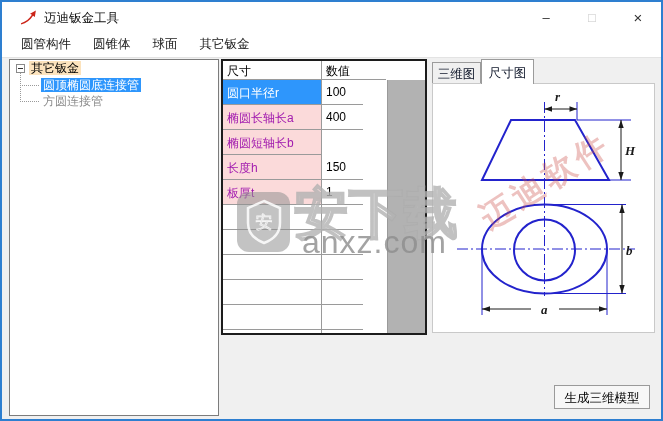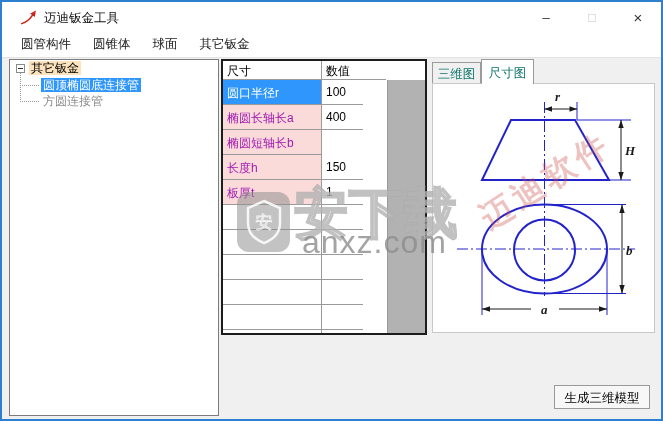--- a/index.html
+++ b/index.html
@@ -39,21 +39,21 @@
   .th.c1 { width:99px; border-right:1px solid #9a9a9a; }
   .th.c2 { width:64px; }
   .trow { display:flex; height:25px; width:164px; }
   .td { font-size:12px; padding:5px 0 0 4px; border-bottom:1px solid #9a9a9a; }
   .td.c1 { width:99px; border-right:1px solid #9a9a9a; background:#fbdada; color:#a21caf; }
   .td.c2 { width:41px; background:#fff; color:#000; }
   .trow.sel .td.c1 { background:#2e96fc; color:#fff; }
   .trow.empty .td.c1 { background:#fff; }
 
   
-  .tab { position:absolute; font-size:12.5px; color:#0f766e; text-align:center; border:1px solid #9b9b9b; background:#f0f0f0; }
+  .tab { position:absolute; font-size:12.5px; color:#0f172a; text-align:center; border:1px solid #9b9b9b; background:#f0f0f0; }
   .tab.inactive { left:430px; top:60px; width:49px; height:22px; padding-top:3px; }
   .tab.active { left:479px; top:57px; width:53px; height:25px; padding-top:5px; background:#fff; border-bottom:none; z-index:3; }
   .draw-panel { position:absolute; left:430px; top:81px; width:223px; height:250px; background:#fff; border:1px solid #c9c9c9; z-index:2; overflow:hidden; }
   .red-watermark { position:absolute; left:18px; top:75px; width:190px; text-align:center; font-size:32px; font-weight:bold; letter-spacing:5px; color:rgba(202,80,74,0.35); transform:rotate(-33deg); pointer-events:none; }
 
   
   .watermark { position:absolute; left:231px; top:183px; width:215px; height:75px; z-index:50; pointer-events:none; }
   .wm-shield-box { position:absolute; left:4px; top:7px; width:53px; height:60px; border-radius:12px; background:rgba(145,145,145,0.55); display:flex; align-items:center; justify-content:center; }
   .wm-outline-text { position:absolute; left:61px; top:-7px; font-size:54px; font-weight:bold; letter-spacing:1px; color:rgba(255,255,255,0.25); -webkit-text-stroke:2px rgba(172,172,172,0.75); white-space:nowrap; }
   .wm-site { position:absolute; left:69px; top:39px; font-size:32px; color:rgba(140,140,140,0.8); letter-spacing:1px; }

